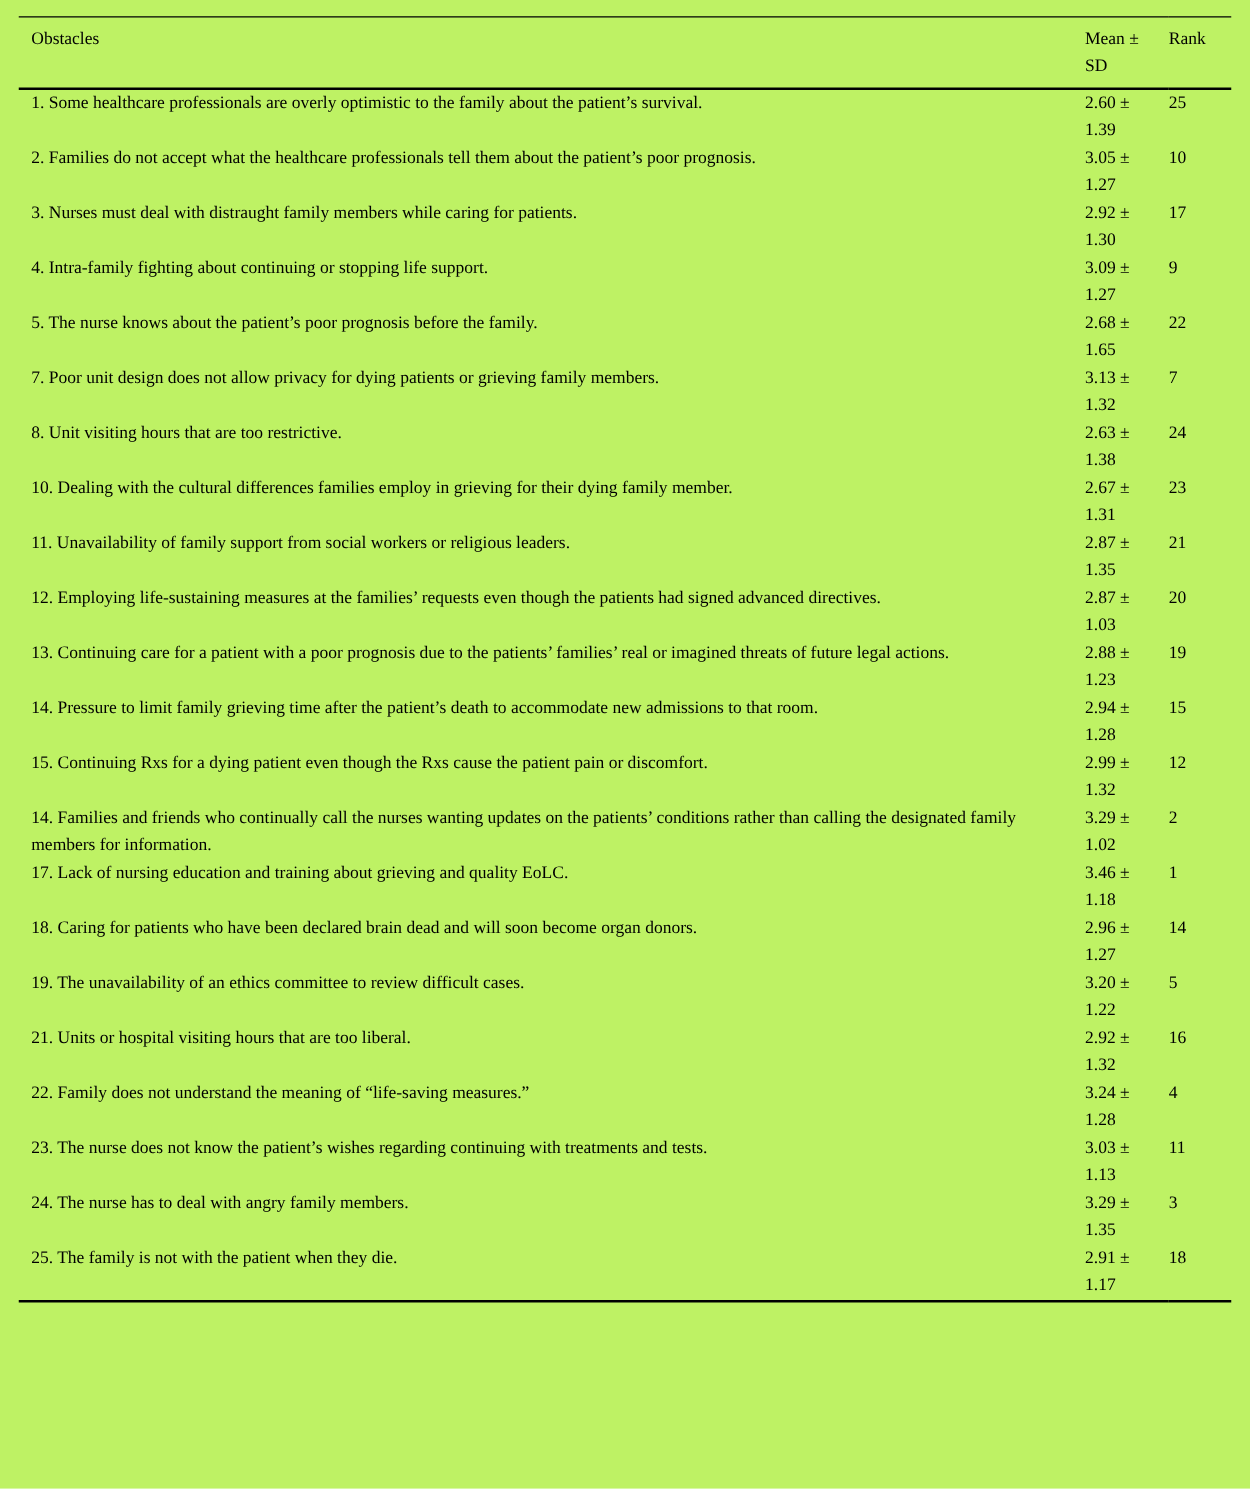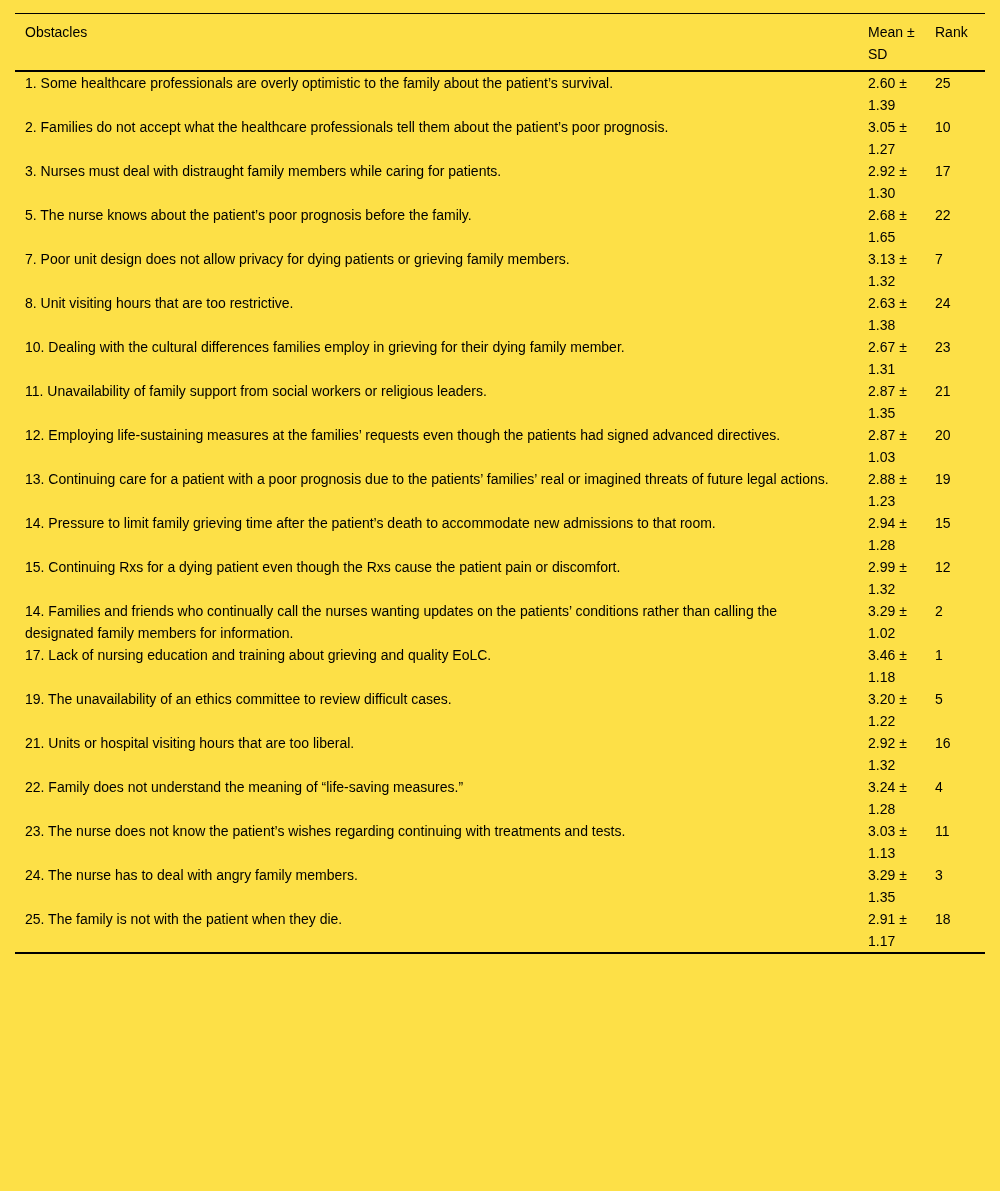--- a/index.html
+++ b/index.html
@@ -4,23 +4,23 @@
 <style>
   html, body {
     margin: 0;
     padding: 0;
     background: #ffffff;
   }
   .page {
     position: relative;
     width: 1000px;
     height: 1191px;
-    background: #fde047;
+    background: #bef264;
     color: #000000;
-    font-family: Liberation Sans, sans-serif;
+    font-family: Liberation Serif, serif;
     font-size: 14px;
     line-height: 22px;
     overflow: hidden;
   }
   table.obstacles {
     border-collapse: collapse;
     table-layout: fixed;
     width: 970px;
     margin: 13px 15px 0 15px;
     border-top: 1px solid #000000;
@@ -93,20 +93,28 @@
 
   <tr>
     <td class="c-obstacle">3. Nurses must deal with distraught family members while caring for patients.</td>
     <td class="c-mean">
       <span class="stack-line">2.92 ±</span>
       <span class="stack-line">1.30</span>
     </td>
     <td class="c-rank">17</td>
   </tr>
 
+  <tr>
+    <td class="c-obstacle">4. Intra-family fighting about continuing or stopping life support.</td>
+    <td class="c-mean">
+      <span class="stack-line">3.09 ±</span>
+      <span class="stack-line">1.27</span>
+    </td>
+    <td class="c-rank">9</td>
+  </tr>
 
   <tr>
     <td class="c-obstacle">5. The nurse knows about the patient’s poor prognosis before the family.</td>
     <td class="c-mean">
       <span class="stack-line">2.68 ±</span>
       <span class="stack-line">1.65</span>
     </td>
     <td class="c-rank">22</td>
   </tr>
 
@@ -195,20 +203,28 @@
 
   <tr>
     <td class="c-obstacle">17. Lack of nursing education and training about grieving and quality EoLC.</td>
     <td class="c-mean">
       <span class="stack-line">3.46 ±</span>
       <span class="stack-line">1.18</span>
     </td>
     <td class="c-rank">1</td>
   </tr>
 
+  <tr>
+    <td class="c-obstacle">18. Caring for patients who have been declared brain dead and will soon become organ donors.</td>
+    <td class="c-mean">
+      <span class="stack-line">2.96 ±</span>
+      <span class="stack-line">1.27</span>
+    </td>
+    <td class="c-rank">14</td>
+  </tr>
 
   <tr>
     <td class="c-obstacle">19. The unavailability of an ethics committee to review difficult cases.</td>
     <td class="c-mean">
       <span class="stack-line">3.20 ±</span>
       <span class="stack-line">1.22</span>
     </td>
     <td class="c-rank">5</td>
   </tr>
 

